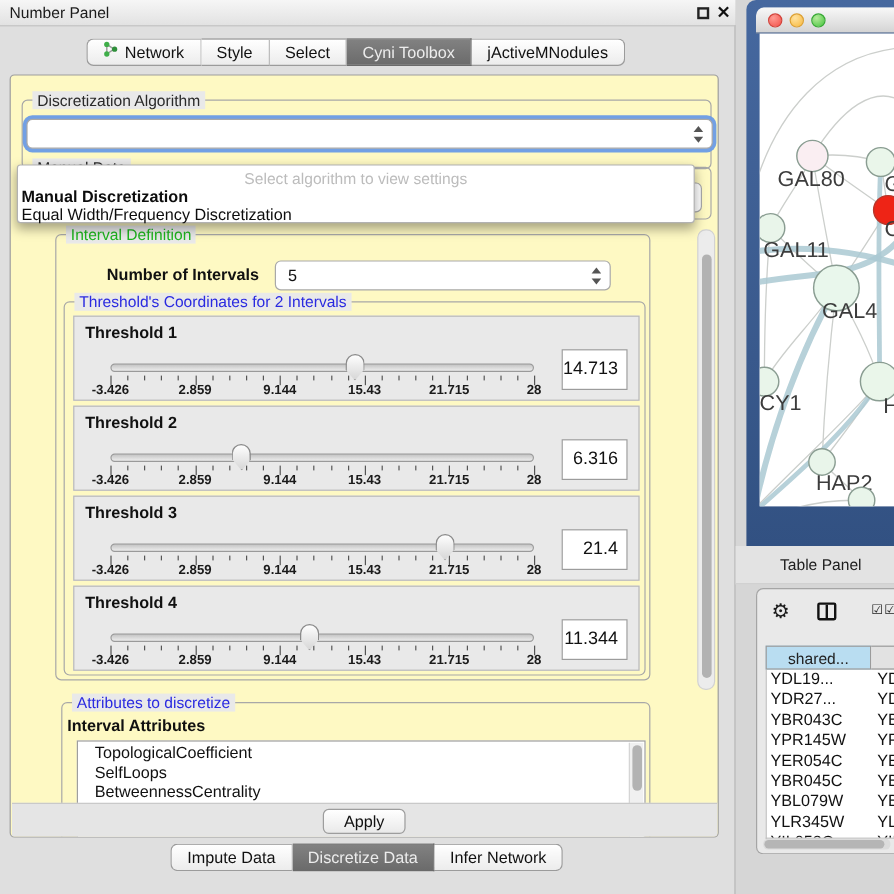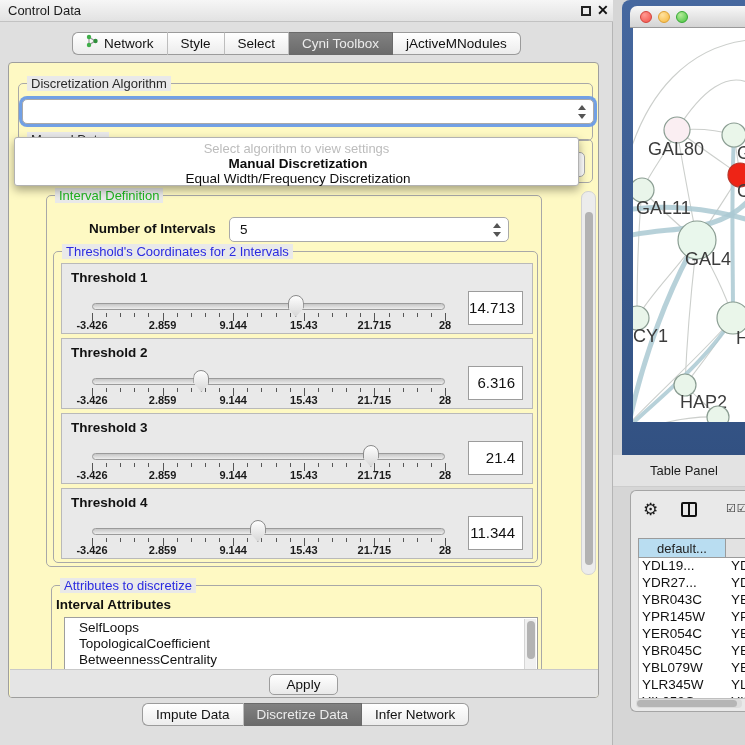--- a/index.html
+++ b/index.html
@@ -35,21 +35,21 @@
          font-size:13.5px;color:#111;line-height:23px;padding-left:10px;}
   .combo .arrows{position:absolute;right:6px;top:3px;width:10px;height:18px;}
   .combo .arrows i{position:absolute;left:1px;width:0;height:0;border-left:4px solid transparent;border-right:4px solid transparent;}
   .combo .arrows i.up{top:2px;border-bottom:5px solid #555;}
   .combo .arrows i.dn{bottom:2px;border-top:5px solid #555;}
   .combo.focus{box-shadow:0 0 0 3px rgba(106,155,230,0.95);}
 
   .popup{position:absolute;left:5px;top:26px;width:565px;height:49px;background:#ffffff;
          border:1px solid #b2b2b2;border-radius:3px;box-shadow:0 4px 10px rgba(0,0,0,0.35);z-index:6;margin-top:48px;}
   .popup-hint{text-align:center;color:#bcbcbc;font-size:13px;margin-top:3px;}
-  .popup-item{font-size:13.5px;color:#0d0d0d;line-height:15px;padding-left:3px;text-align:center;}
+  .popup-item{font-size:13.5px;color:#0d0d0d;line-height:15px;padding-left:3px;}
   .popup-item.bold{font-weight:bold;}
 
   .bold-label{position:absolute;font-weight:bold;font-size:13.5px;color:#111;}
 
   .thresh-row{position:absolute;left:52px;width:472px;height:71px;border:1px solid #b9b9b9;background:#e9e9e9;}
   .thresh-title{position:absolute;left:9px;top:6px;font-weight:bold;font-size:13.5px;color:#111;}
   .track{position:absolute;left:30px;top:39px;width:353px;height:7px;border:1px solid #9a9a9a;border-radius:4px;
          background:linear-gradient(#c6c6c6,#ededed);}
   .thumb{position:absolute;top:31px;width:16px;height:22px;background:linear-gradient(#fefefe,#d7d7d7);
          border:1px solid #8a8a8a;border-radius:8px 8px 3px 3px;
@@ -102,21 +102,21 @@
   .hsb{position:absolute;left:5px;top:208px;width:106px;height:9px;background:#dcdcdc;border-radius:4px;}
   .hsb .hthumb{position:absolute;left:1px;top:1px;width:100px;height:7px;background:#b5b5b5;border-radius:4px;}
 </style>
 </head>
 <body>
 
 <div class="stage">
 
   <div class="cp">
     <div class="cp-titlebar">
-      <span class="cp-title">Control Data</span>
+      <span class="cp-title">Number Panel</span>
       <span class="float-btn"></span>
       <span class="close-btn">✕</span>
     </div>
 
     <div class="seg-bar" id="top-tabs" style="left:72px;top:32px;">
         <div class="seg">
           <span><svg width="13" height="14" viewBox="0 0 13 14">
               <path d="M3,3 L9,7 M3,11 L9,7 M3,3 L3,11" stroke="#9a9a9a" stroke-width="1.2" fill="none"></path>
               <circle cx="3" cy="3" r="2.2" fill="#3fae49"></circle>
               <circle cx="3" cy="11" r="2.2" fill="#3fae49"></circle>
@@ -335,22 +335,22 @@
             <div class="value-box">11.344</div>
           </div>
         </div>
 
       <div class="group" style="left:42px;top:522px;width:491px;height:150px;">
         <span class="legend blue">Attributes to discretize</span>
       </div>
       <span class="bold-label" style="left:47px;top:534px;">Interval Attributes</span>
       <div class="attr-list">
         <div id="attr-items" style="padding-top:2px;">
+            <div class="attr-item">TopologicalCoefficient</div>
             <div class="attr-item">SelfLoops</div>
-            <div class="attr-item">TopologicalCoefficient</div>
             <div class="attr-item">BetweennessCentrality</div>
           </div>
         <div class="vsb">
             <div class="vthumb"></div>
           </div>
       </div>
 
       <div class="apply-strip">
         <div class="apply-btn">Apply</div>
       </div>
@@ -429,21 +429,21 @@
   </div>
 
   <div class="tp">
     <span class="gear">⚙</span>
     <span class="col-icon">
         <i></i>
       </span>
     <span class="checks">☑☑</span>
     <div class="tbl">
       <div class="tbl-header" id="tbl-header">
-          <div class="hc" style="width: 88px; background: rgb(185, 221, 241);">default...</div>
+          <div class="hc" style="width: 88px; background: rgb(185, 221, 241);">shared...</div>
           <div class="hc" style="width: 60px; background: rgb(226, 226, 226);">na</div>
         </div>
       <div class="tbl-body" id="tbl-body">
           <div class="trow">
             <span class="c1">YDL19...</span>
             <span class="c2">YDL1</span>
           </div>
           <div class="trow">
             <span class="c1">YDR27...</span>
             <span class="c2">YDR2</span>

